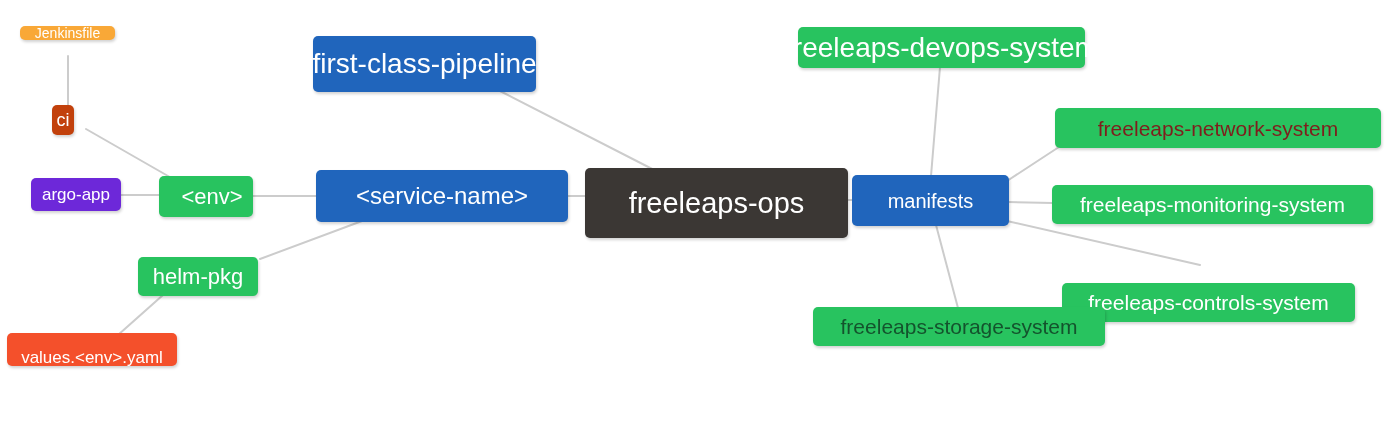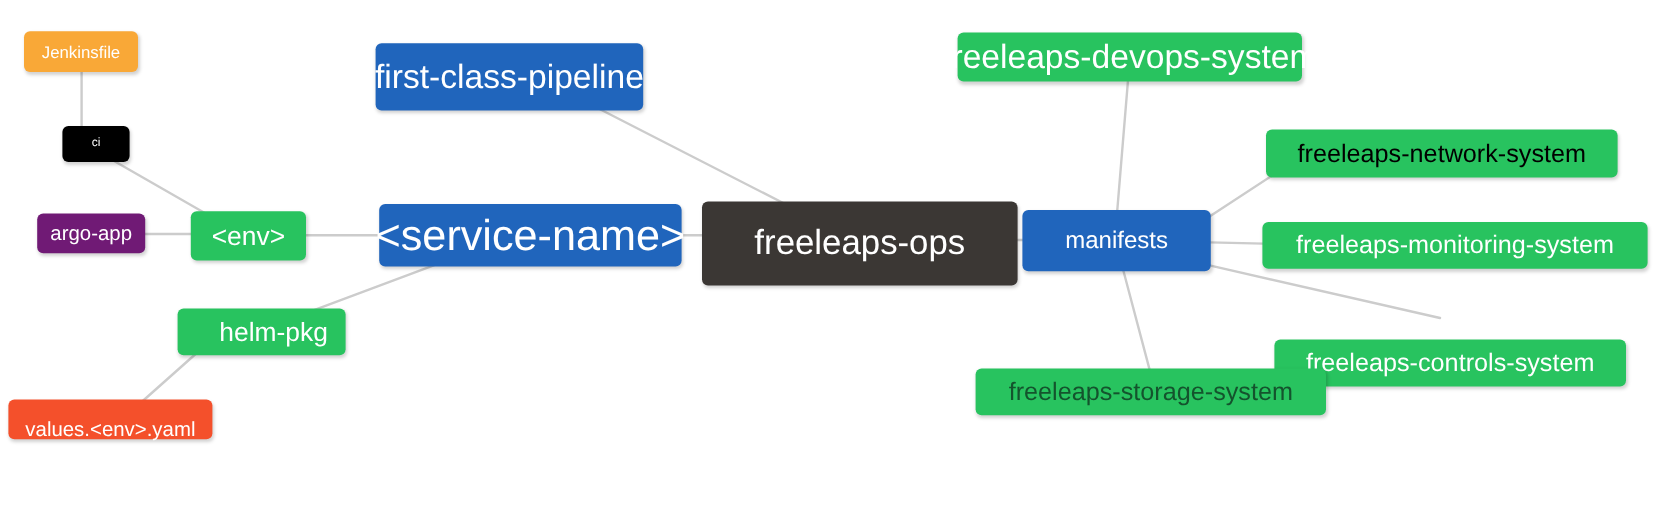--- a/index.html
+++ b/index.html
@@ -51,54 +51,54 @@
       <line x1="500" y1="91" x2="662" y2="174" stroke="#CCCCCC" stroke-width="2" stroke-linecap="round"></line>
       <line x1="567" y1="196" x2="586" y2="196" stroke="#CCCCCC" stroke-width="2" stroke-linecap="round"></line>
       <line x1="847" y1="200" x2="853" y2="200" stroke="#CCCCCC" stroke-width="2" stroke-linecap="round"></line>
       <line x1="931" y1="176" x2="940" y2="67" stroke="#CCCCCC" stroke-width="2" stroke-linecap="round"></line>
       <line x1="1007" y1="181" x2="1062" y2="145" stroke="#CCCCCC" stroke-width="2" stroke-linecap="round"></line>
       <line x1="1008" y1="202" x2="1053" y2="203" stroke="#CCCCCC" stroke-width="2" stroke-linecap="round"></line>
       <line x1="1007" y1="221" x2="1200" y2="265" stroke="#CCCCCC" stroke-width="2" stroke-linecap="round"></line>
       <line x1="936" y1="225" x2="958" y2="308" stroke="#CCCCCC" stroke-width="2" stroke-linecap="round"></line>
     </svg>
   <div>
-      <div class="node" style="left: 20px; top: 26px; width: 95px; height: 34px; font-size: 14px; background: rgb(249, 168, 55); color: rgb(255, 255, 255);">
+      <div class="node" style="left: 20px; top: 26px; width: 95px; height: 14px; font-size: 14px; background: rgb(249, 168, 55); color: rgb(255, 255, 255);">
         <span>Jenkinsfile</span>
       </div>
-      <div class="node" style="left: 52px; top: 105px; width: 56px; height: 30px; font-size: 10px; background: #000000; color: rgb(255, 255, 255);">
+      <div class="node" style="left: 52px; top: 105px; width: 22px; height: 30px; font-size: 18px; background: #c2410c; color: rgb(255, 255, 255);">
         <span>ci</span>
       </div>
-      <div class="node" style="left: 31px; top: 178px; width: 90px; height: 33px; font-size: 17px; background: #701a75; color: rgb(255, 255, 255);">
+      <div class="node" style="left: 31px; top: 178px; width: 90px; height: 33px; font-size: 17px; background: #6d28d9; color: rgb(255, 255, 255);">
         <span>argo-app</span>
       </div>
-      <div class="node" style="left: 159px; top: 176px; width: 96px; height: 41px; font-size: 22px; background: rgb(40, 195, 95); color: rgb(255, 255, 255);">
+      <div class="node" style="left: 159px; top: 176px; width: 82px; height: 41px; font-size: 22px; background: rgb(40, 195, 95); color: rgb(255, 255, 255); padding-left: 12px;">
         <span>&lt;env&gt;</span>
       </div>
-      <div class="node" style="left: 148px; top: 257px; width: 120px; height: 39px; font-size: 22px; background: rgb(40, 195, 95); color: rgb(255, 255, 255); padding-left: 20px;">
+      <div class="node" style="left: 138px; top: 257px; width: 120px; height: 39px; font-size: 22px; background: rgb(40, 195, 95); color: rgb(255, 255, 255);">
         <span>helm-pkg</span>
       </div>
       <div class="node" style="left: 7px; top: 333px; width: 170px; height: 33px; font-size: 17px; background: rgb(244, 80, 43); color: rgb(255, 255, 255); align-items: flex-end;">
         <span>values.&lt;env&gt;.yaml</span>
       </div>
       <div class="node" style="left: 313px; top: 36px; width: 223px; height: 56px; font-size: 28px; background: rgb(32, 101, 188); color: rgb(255, 255, 255);">
         <span>first-class-pipeline</span>
       </div>
-      <div class="node" style="left: 316px; top: 170px; width: 252px; height: 52px; font-size: 36px; background: rgb(32, 101, 188); color: rgb(255, 255, 255);">
+      <div class="node" style="left: 316px; top: 170px; width: 252px; height: 52px; font-size: 24px; background: rgb(32, 101, 188); color: rgb(255, 255, 255);">
         <span>&lt;service-name&gt;</span>
       </div>
       <div class="node" style="left: 585px; top: 168px; width: 263px; height: 70px; font-size: 29px; background: rgb(59, 55, 52); color: rgb(255, 255, 255);">
         <span>freeleaps-ops</span>
       </div>
       <div class="node" style="left: 852px; top: 175px; width: 157px; height: 51px; font-size: 20px; background: rgb(32, 101, 188); color: rgb(255, 255, 255);">
         <span>manifests</span>
       </div>
       <div class="node" style="left: 798px; top: 27px; width: 287px; height: 41px; font-size: 28px; background: rgb(40, 195, 95); color: rgb(255, 255, 255);">
         <span>freeleaps-devops-system</span>
       </div>
-      <div class="node" style="left: 1055px; top: 108px; width: 293px; height: 40px; font-size: 21px; background: rgb(40, 195, 95); color: #000000;">
+      <div class="node" style="left: 1055px; top: 108px; width: 326px; height: 40px; font-size: 21px; background: rgb(40, 195, 95); color: #7f1d1d;">
         <span>freeleaps-network-system</span>
       </div>
       <div class="node" style="left: 1052px; top: 185px; width: 321px; height: 39px; font-size: 21px; background: rgb(40, 195, 95); color: rgb(255, 255, 255);">
         <span>freeleaps-monitoring-system</span>
       </div>
       <div class="node" style="left: 1062px; top: 258px; width: 293px; height: 39px; font-size: 21px; background: rgb(40, 195, 95); color: rgb(255, 255, 255); margin-top: 25px;">
         <span>freeleaps-controls-system</span>
       </div>
       <div class="node" style="left: 813px; top: 307px; width: 292px; height: 39px; font-size: 21px; background: rgb(40, 195, 95); color: #14532d;">
         <span>freeleaps-storage-system</span>

